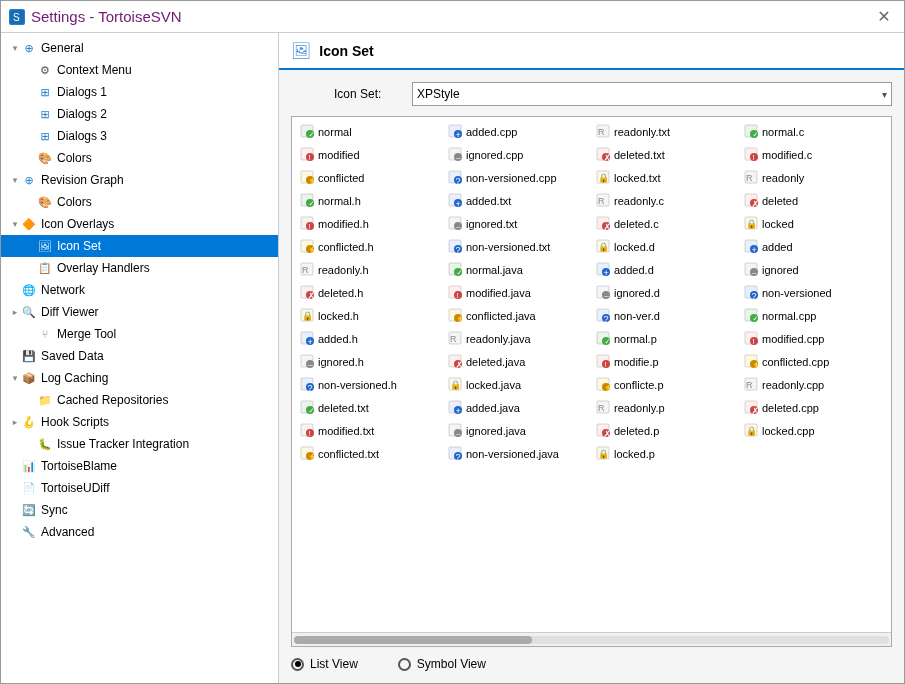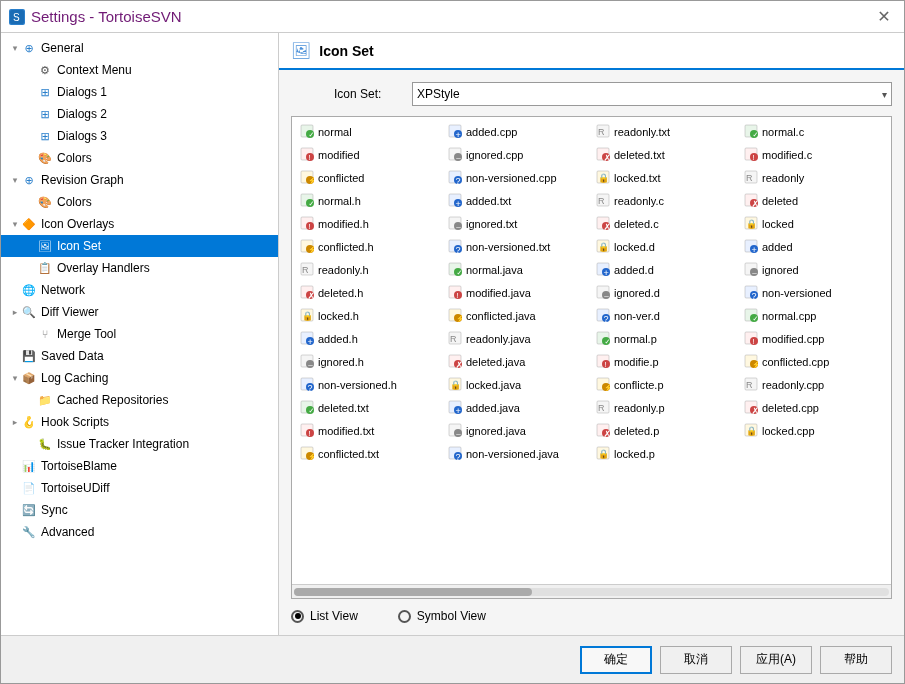--- a/index.html
+++ b/index.html
@@ -939,19 +939,13 @@
           </div>
           <div class="radio-option">
             <div class="radio-circle"></div>
             <span>Symbol View</span>
           </div>
         </div>
       </div>
     </div>
   </div>
 
-  <div class="footer">
-    <button class="footer-btn primary">确定</button>
-    <button class="footer-btn">取消</button>
-    <button class="footer-btn">应用(A)</button>
-    <button class="footer-btn">帮助</button>
-  </div>
 </div>
 
 </body></html>

